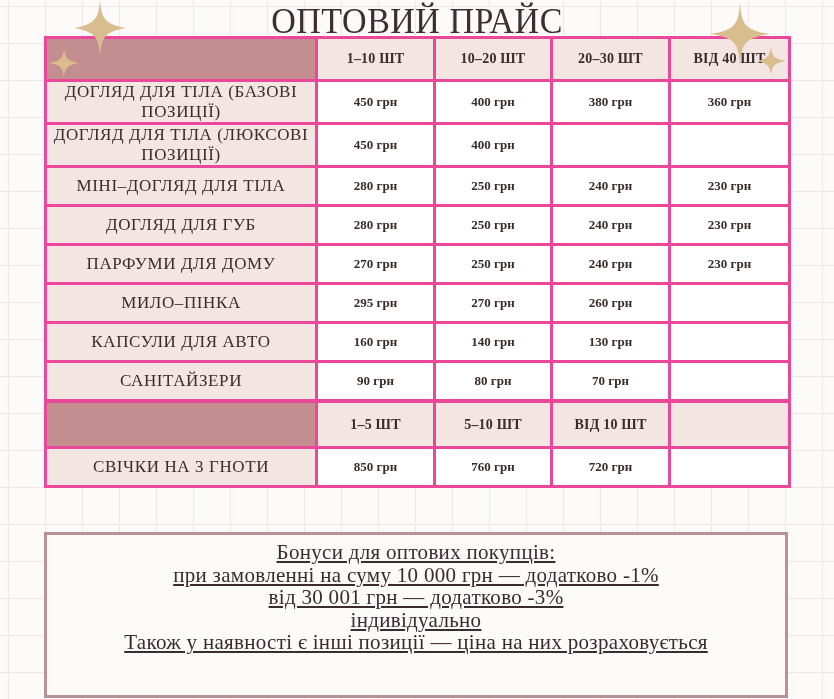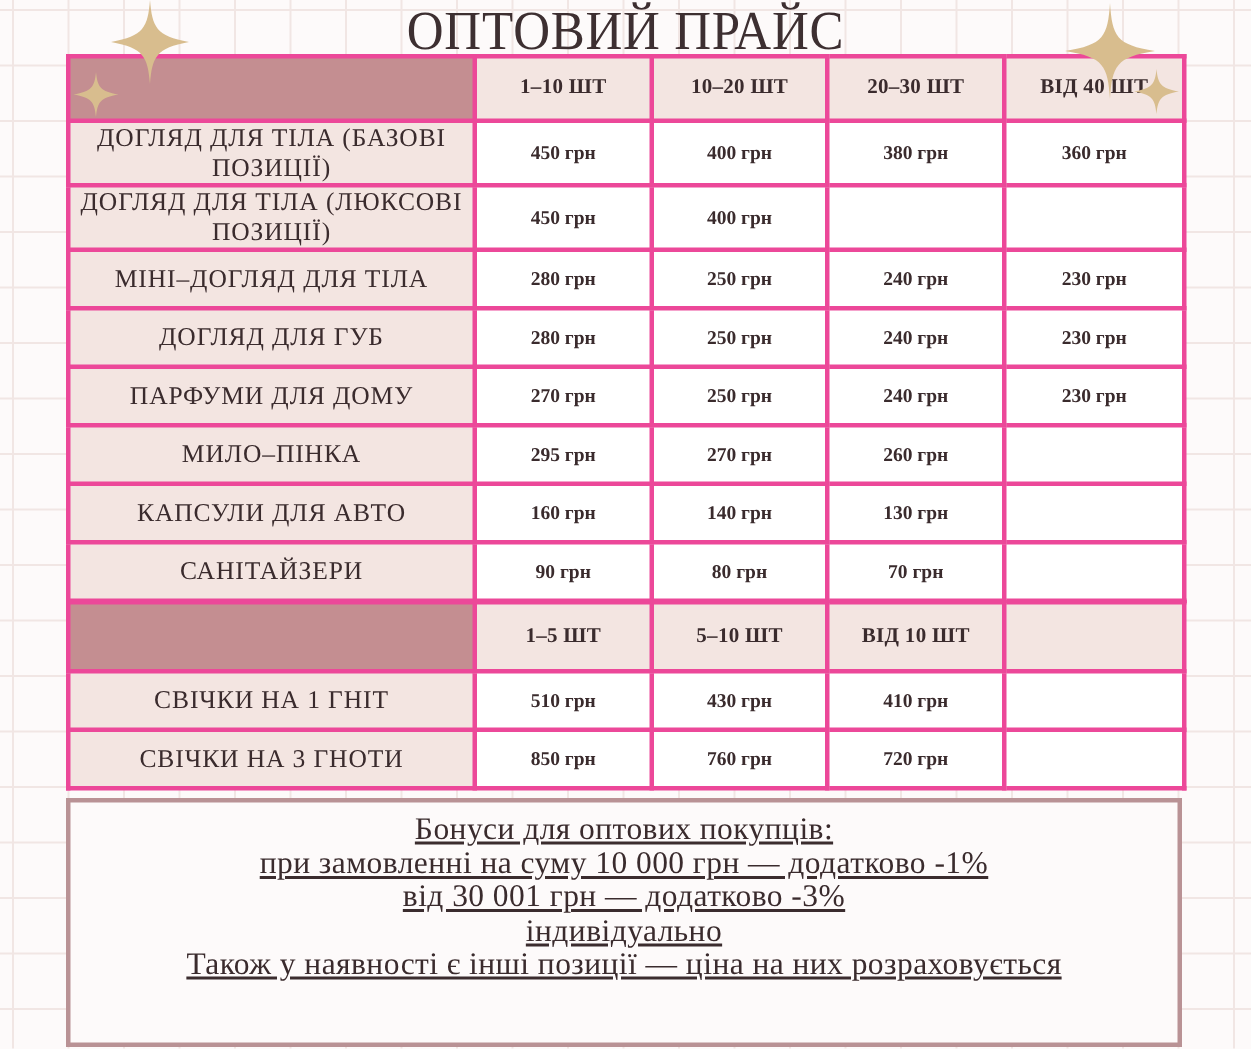--- a/index.html
+++ b/index.html
@@ -186,27 +186,20 @@
   </colgroup>
   <tbody>
       <tr class="head-row">
     <td class="corner"></td>
     <td class="qty-head">1–5 ШТ</td>
     <td class="qty-head">5–10 ШТ</td>
     <td class="qty-head">ВІД 10 ШТ</td>
     <td class="qty-head"></td>
   </tr>
   <tr class="body-row">
-    <td class="product">Свічки на 1 гніт</td>
-    <td class="price-cell">510 грн</td>
-    <td class="price-cell">430 грн</td>
-    <td class="price-cell">410 грн</td>
-    <td class="price-cell"></td>
-  </tr>
-  <tr class="body-row">
     <td class="product">Свічки на 3 гноти</td>
     <td class="price-cell">850 грн</td>
     <td class="price-cell">760 грн</td>
     <td class="price-cell">720 грн</td>
     <td class="price-cell"></td>
   </tr>
 </tbody>
   </table>
 
 <div class="bonus-box">

